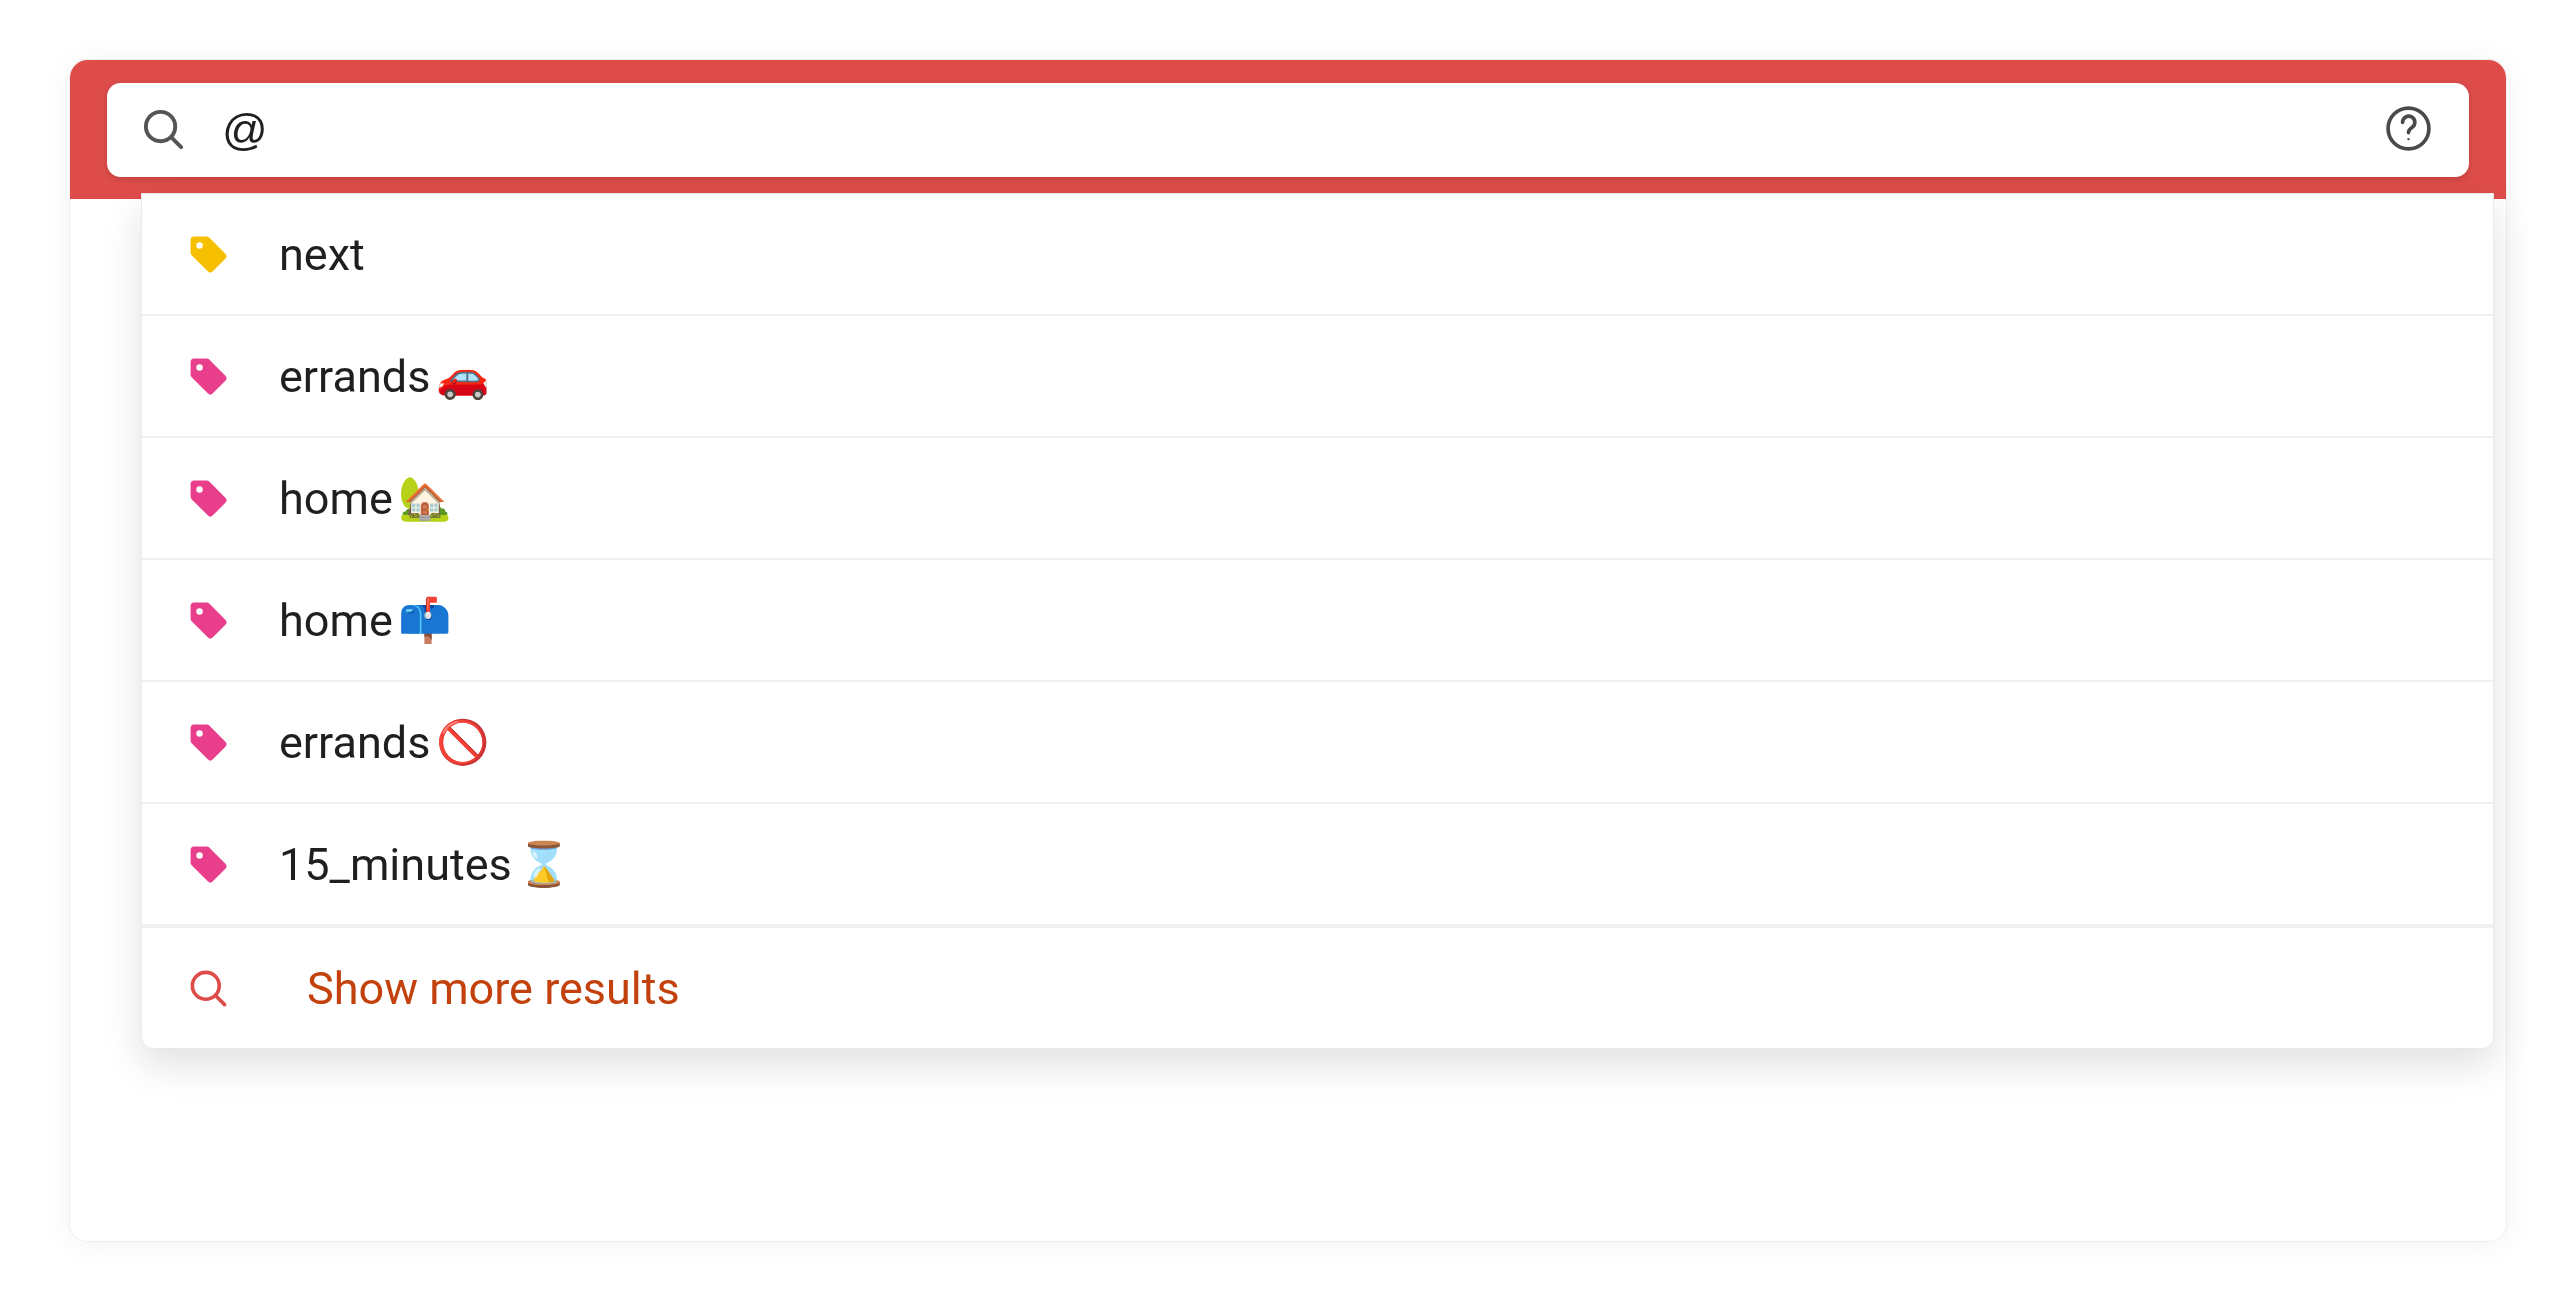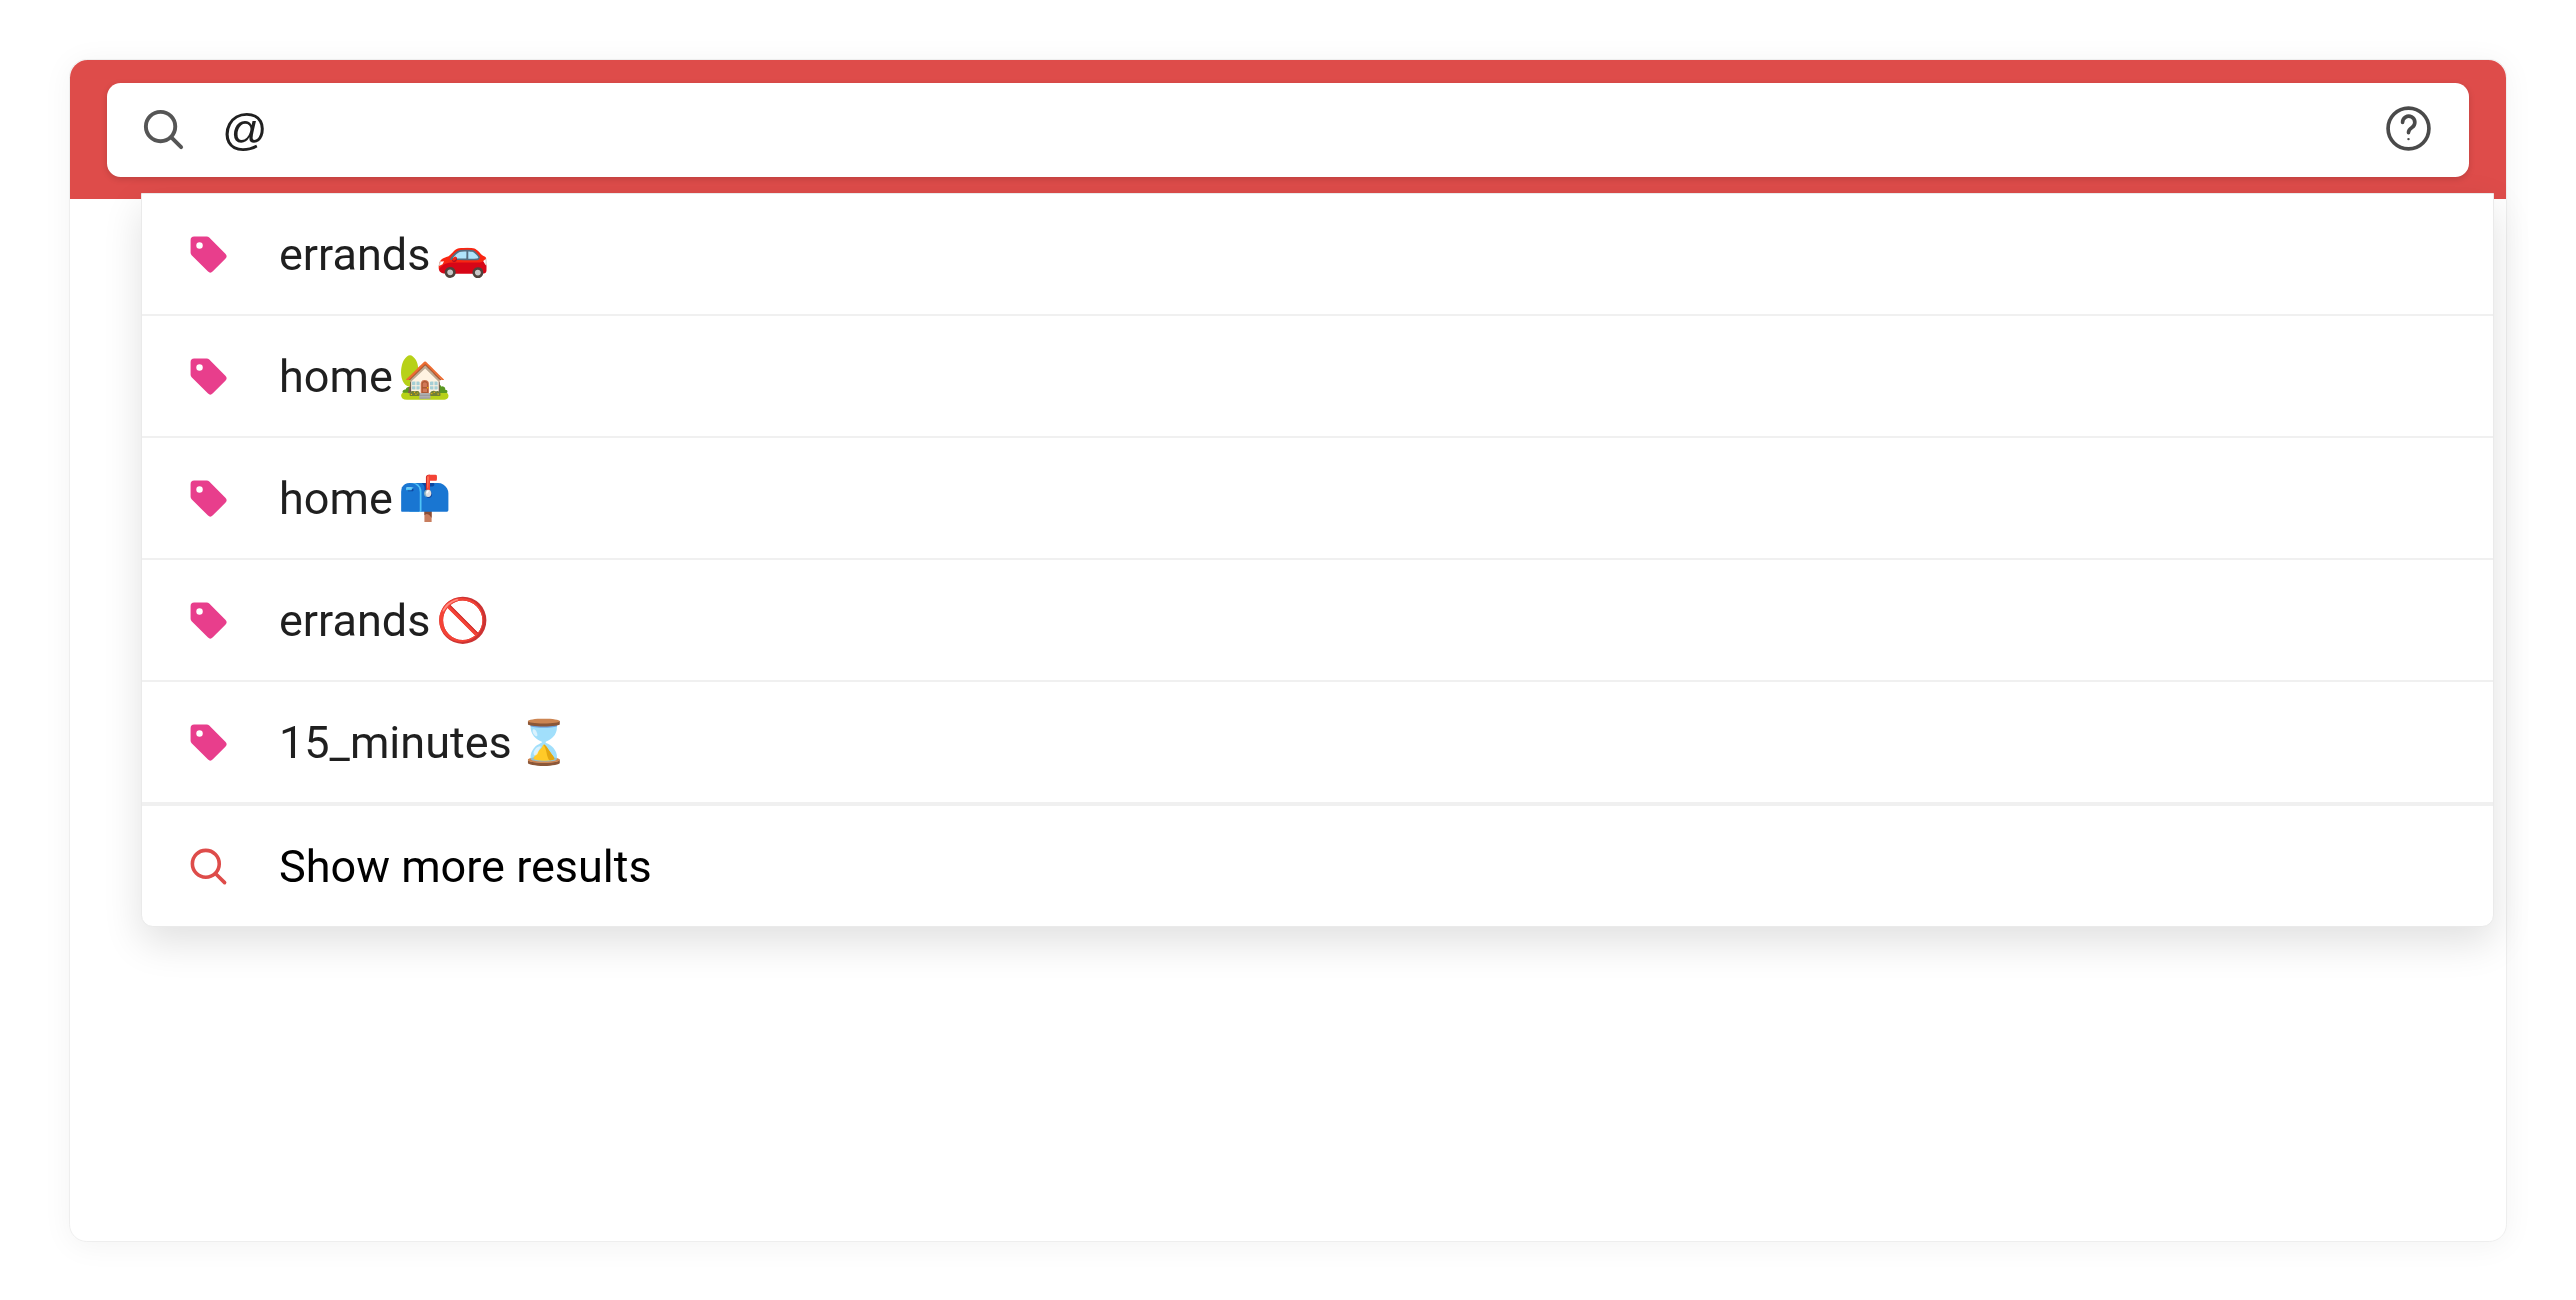--- a/index.html
+++ b/index.html
@@ -138,22 +138,23 @@
     .show-more .sm-icon {
       width: 47px;
       height: 47px;
       display: flex;
       align-items: center;
       justify-content: center;
       flex-shrink: 0;
     }
     .show-more .sm-label {
       font-size: 45px;
-      color: #000000;
+      color: #c2410c;
       font-weight: 400;
+      margin-left: 28px;
     }
   </style>
 </head>
 <body>
 
 <div class="stage">
   <div class="card">
 
     <div class="titlebar">
       <div class="searchbar">
@@ -172,20 +173,32 @@
               <circle cx="12" cy="17.2" r="0.6" fill="#4a4a4a" stroke="none"></circle>
             </svg>
           </span>
         </button>
       </div>
     </div>
 
     <div class="content-area">
       <div class="dropdown">
 
+        <div class="dropdown-item">
+          <span class="tag-icon">
+            <svg width="43" height="43" viewBox="0 0 24 24">
+              <path d="M21.41 11.58l-9-9A2 2 0 0 0 11 2H4a2 2 0 0 0-2 2v7a2 2 0 0 0 .59 1.41l9 9a2 2 0 0 0 2.83 0l7-7a2 2 0 0 0 0-2.83z" fill="#f6c000"></path>
+              <circle cx="7" cy="7" r="1.8" fill="#ffffff"></circle>
+            </svg>
+          </span>
+          <span class="item-label">
+            <span>next</span>
+              <span class="emoji"></span>
+          </span>
+        </div>
 
 
         <div class="dropdown-item">
           <span class="tag-icon">
             <svg width="43" height="43" viewBox="0 0 24 24">
               <path d="M21.41 11.58l-9-9A2 2 0 0 0 11 2H4a2 2 0 0 0-2 2v7a2 2 0 0 0 .59 1.41l9 9a2 2 0 0 0 2.83 0l7-7a2 2 0 0 0 0-2.83z" fill="#e83e8c"></path>
               <circle cx="7" cy="7" r="1.8" fill="#ffffff"></circle>
             </svg>
           </span>
           <span class="item-label">

